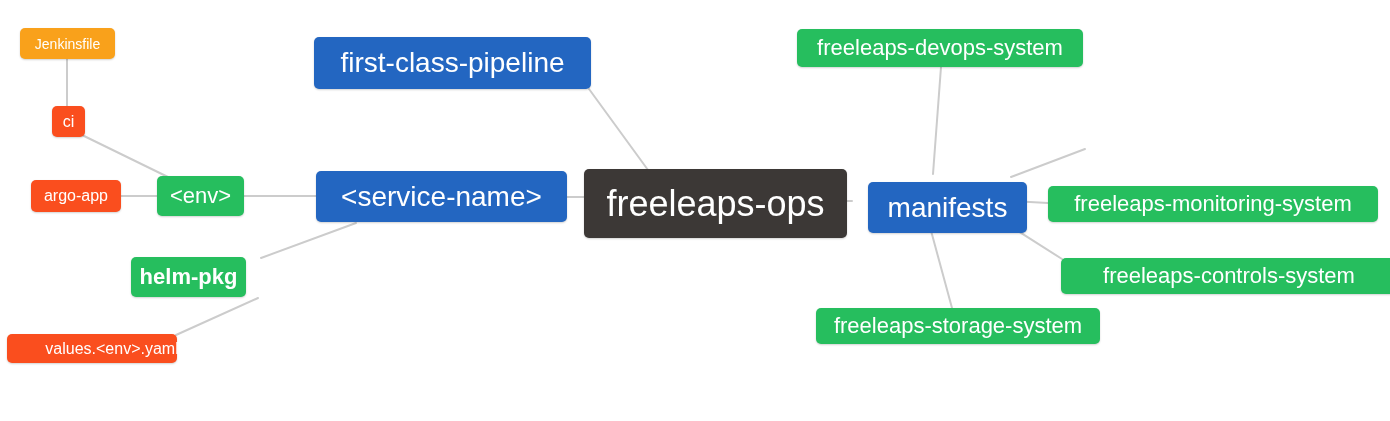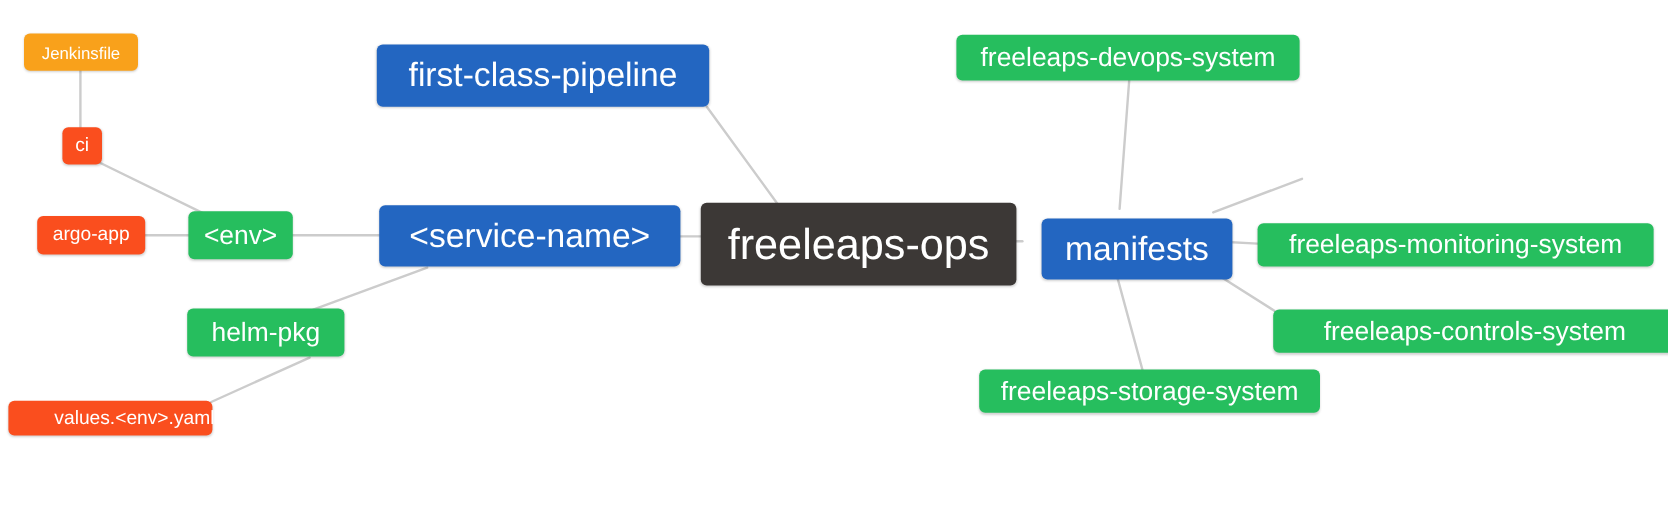--- a/index.html
+++ b/index.html
@@ -76,21 +76,21 @@
   </svg>
 
   <div class="node node-amber fs-l4" style="left:20px;  top:28px;  width:95px;  height:31px;">Jenkinsfile</div>
 
   <div class="node node-red fs-l3" style="left:52px;  top:106px; width:33px;  height:31px;">ci</div>
 
   <div class="node node-red fs-l3" style="left:31px;  top:180px; width:90px;  height:32px;text-align:center;">argo-app</div>
 
   <div class="node node-green fs-l2" style="left:157px; top:176px; width:87px;  height:40px;">&lt;env&gt;</div>
 
-  <div class="node node-green fs-l2" style="left:156px; top:257px; width:131px; height:40px;">helm-pkg</div>
+  <div class="node node-green fs-l2" style="left:131px; top:257px; width:115px; height:40px;font-weight:bold;">helm-pkg</div>
 
   <div class="node node-red fs-l3" style="left:7px;   top:334px; width:170px; height:29px;padding-left:44px;">values.&lt;env&gt;.yaml</div>
 
   <div class="node node-blue fs-l1" style="left:314px; top:37px;  width:277px; height:52px;">first-class-pipeline</div>
 
   <div class="node node-blue fs-l1" style="left:316px; top:171px; width:251px; height:51px;">&lt;service-name&gt;</div>
 
   <div class="node node-dark fs-root" style="left:584px; top:169px; width:263px; height:69px;">freeleaps-ops</div>
 
   <div class="node node-blue fs-l1" style="left:852px; top:182px; width:159px; height:51px;margin-left:16px;">manifests</div>

